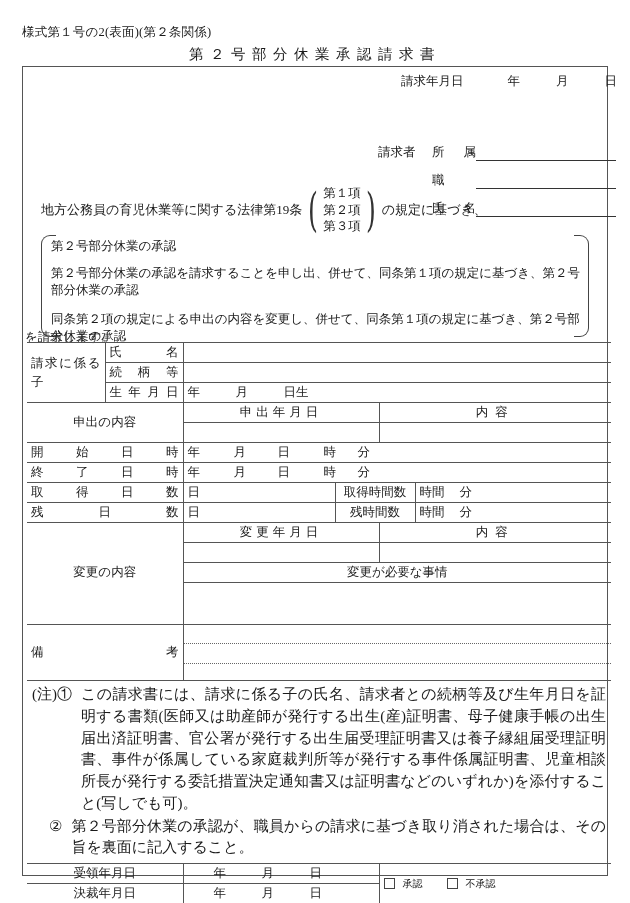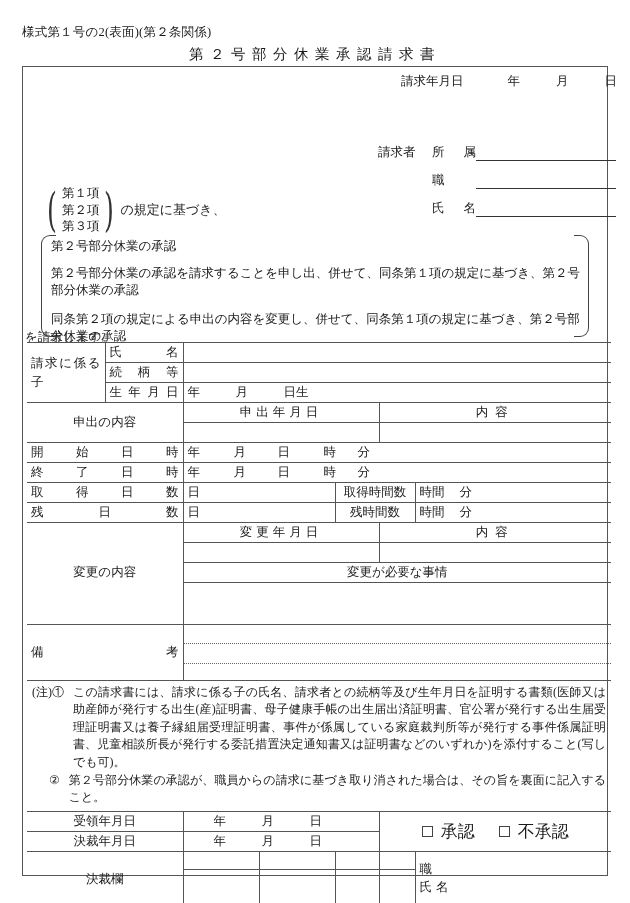--- a/index.html
+++ b/index.html
@@ -145,27 +145,27 @@
   .dt2 .g2{width:48px;}
 
   .hrs{white-space:nowrap;padding-left:24px;}
   .hrs i{font-style:normal;display:inline-block;width:40px;}
 
   .dayv{padding-left:24px;}
   .bikou-lines{position:relative;height:100%;}
   .bikou-lines .dl{position:absolute;left:0;right:0;border-top:1px dotted #666;}
 
   
-  .notes{font-size:12px;line-height:1.45;padding:3px 5px 4px 5px;text-align:justify;}
+  .notes{font-size:15px;line-height:1.45;padding:3px 5px 4px 5px;text-align:justify;}
   .notes .n-row{display:flex;}
   .notes .n-mark{flex:0 0 auto;white-space:nowrap;}
   .notes .n-body{flex:1 1 auto;}
   .notes .n2{margin-top:1px;padding-left:17px;}
 
-  .chk{white-space:nowrap;text-align:center;font-size:17px;}
+  .chk{white-space:nowrap;font-size:10px;}
   .chk .box{
     display:inline-block;width:9px;height:9px;border:1px solid #444;
     margin-right:8px;vertical-align:middle;position:relative;top:-1px;
   }
   .chk .gap{display:inline-block;width:24px;}
 
   .sig{font-size:12.5px;line-height:1.5;padding-left:20px;}
   .sig .l2{letter-spacing:4px;}
 </style>
 </head>
@@ -198,20 +198,21 @@
             <span class="rule"></span>
         </div>
         <div class="row">
           <span class="who"></span>
             <span class="k">氏名</span>
             <span class="rule"></span>
         </div>
       </div>
 
       <div class="law-line">
+        <span>地方公務員の育児休業等に関する法律第19条</span>
         <span class="brace">
           <span class="bar">(</span>
           <span class="items">
             <span>第１項</span>
             <span>第２項</span>
             <span>第３項</span>
           </span>
           <span class="bar">)</span>
         </span>
         <span>の規定に基づき、</span>

